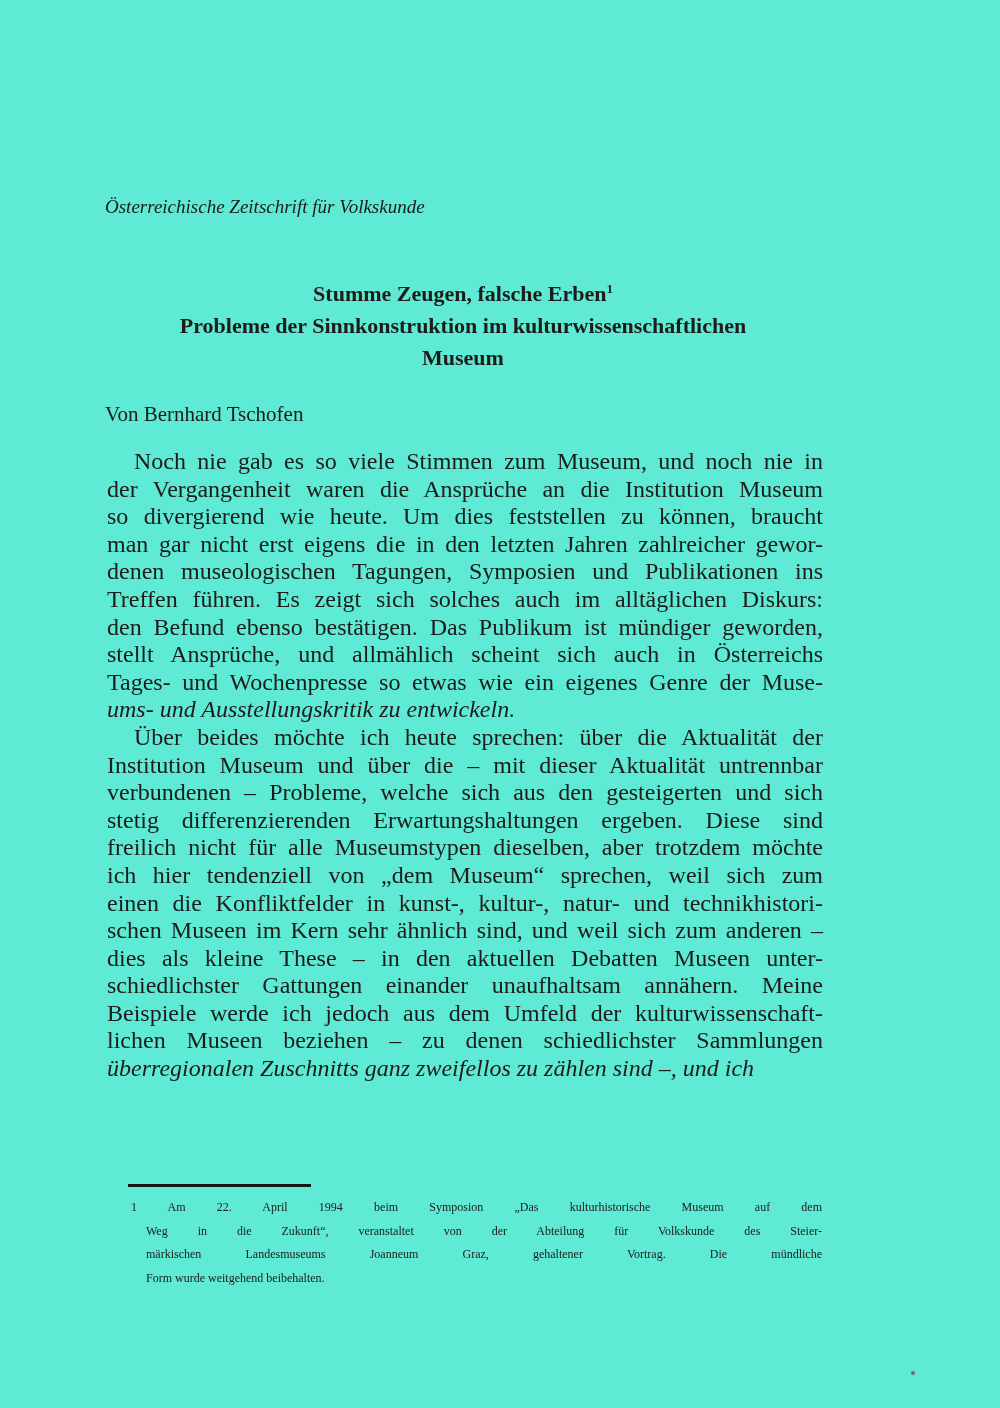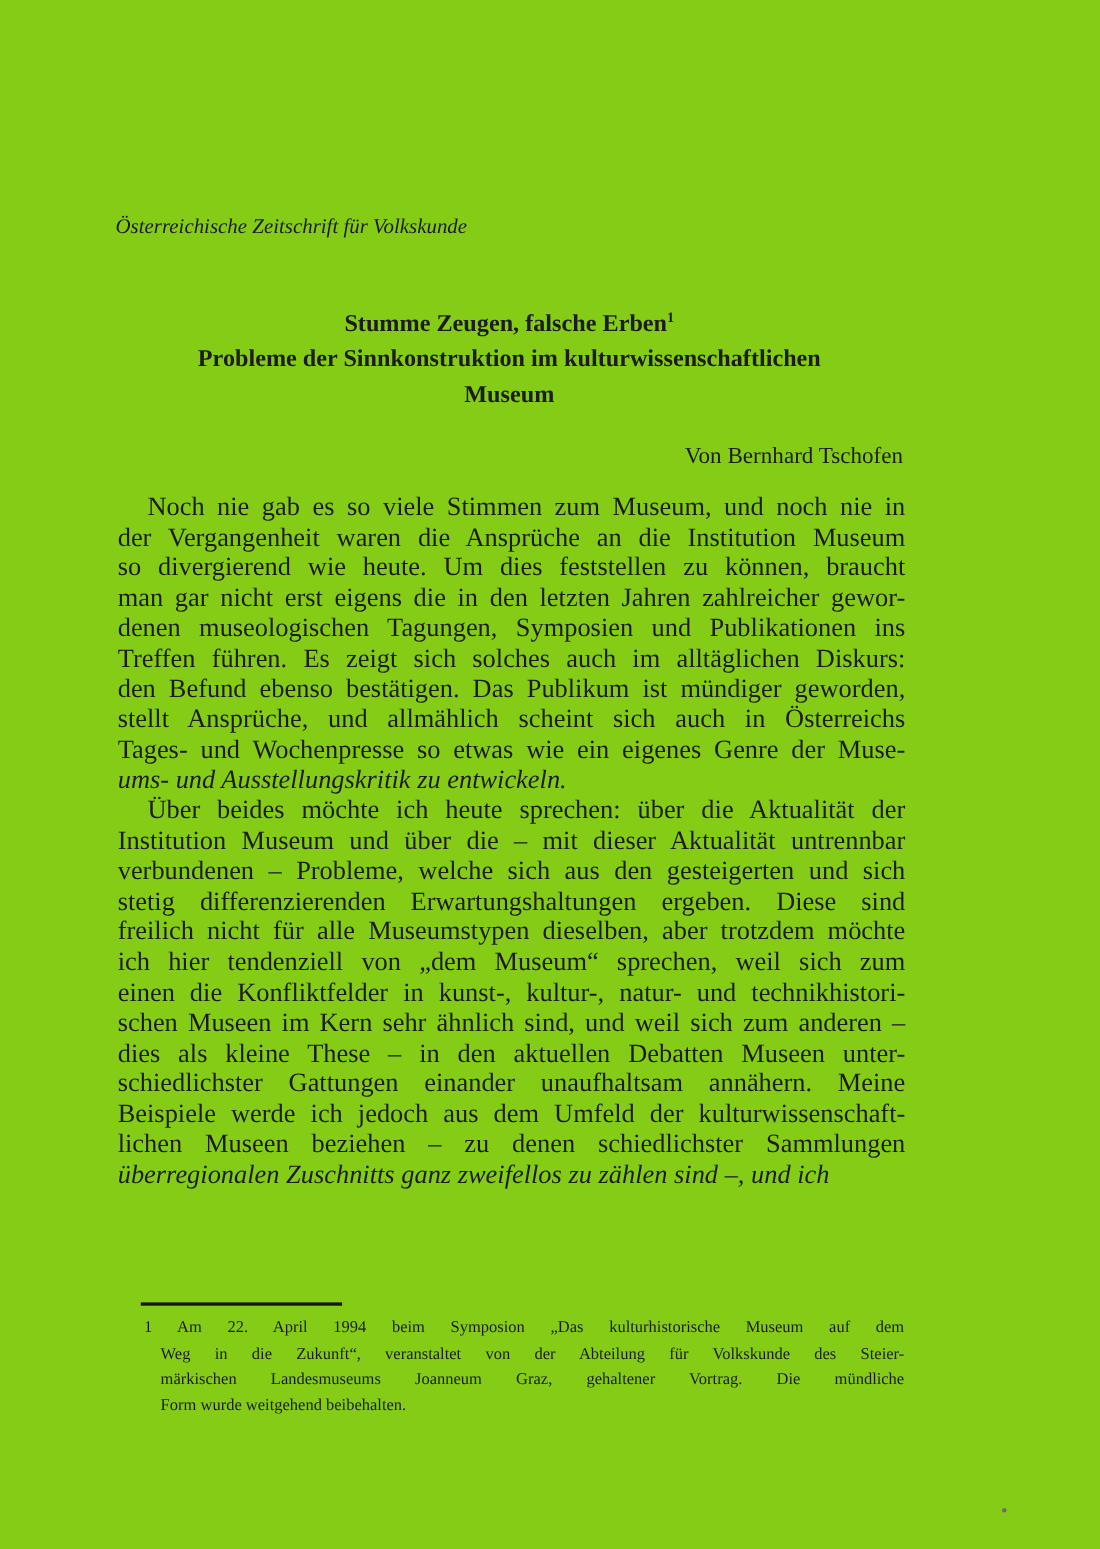--- a/index.html
+++ b/index.html
@@ -2,21 +2,21 @@
 <html><head>
 <meta charset="utf-8">
 <style>
   * { margin: 0; padding: 0; box-sizing: border-box; }
   html, body { background: #e9e9e9; }
   .page {
     position: relative;
     width: 1000px;
     height: 1408px;
     margin: 0 auto;
-    background: #84cc16;
+    background: #5eead4;
     color: #1d1c1a;
     font-family: "Liberation Serif", "DejaVu Serif", serif;
     overflow: hidden;
   }
   .header {
     position: absolute;
     top: 196px; left: 105px; width: 716px;
     display: flex;
     font-style: italic;
     font-size: 19px;
@@ -33,21 +33,21 @@
   }
   .fn-ref {
     font-size: 13px;
     vertical-align: super;
     line-height: 0;
     font-weight: bold;
   }
   .author {
     position: absolute;
     top: 402px; left: 105px; width: 716px;
-    text-align: right;
+    text-align: left;
     font-size: 21px;
   }
   .body-text {
     position: absolute;
     top: 448px; left: 107px; width: 716px;
     font-size: 24px;
     line-height: 27.6px;
   }
   .para .line {
     text-align: justify;
@@ -57,21 +57,21 @@
   .para .line:last-child { text-align-last: left; font-style: italic; }
   .fn-rule {
     position: absolute;
     top: 1184px; left: 128px;
     width: 183px; height: 3px;
     background: #161616;
   }
   .footnote {
     position: absolute;
     top: 1196px; left: 146px; width: 676px;
-    font-size: 15px;
+    font-size: 12px;
     line-height: 23.6px;
   }
   .footnote .line {
     text-align: justify;
     text-align-last: justify;
   }
   .footnote .line:first-child { margin-left: -15px; }
   .footnote .line:last-child { text-align-last: left; }
   .speck {
     position: absolute;

